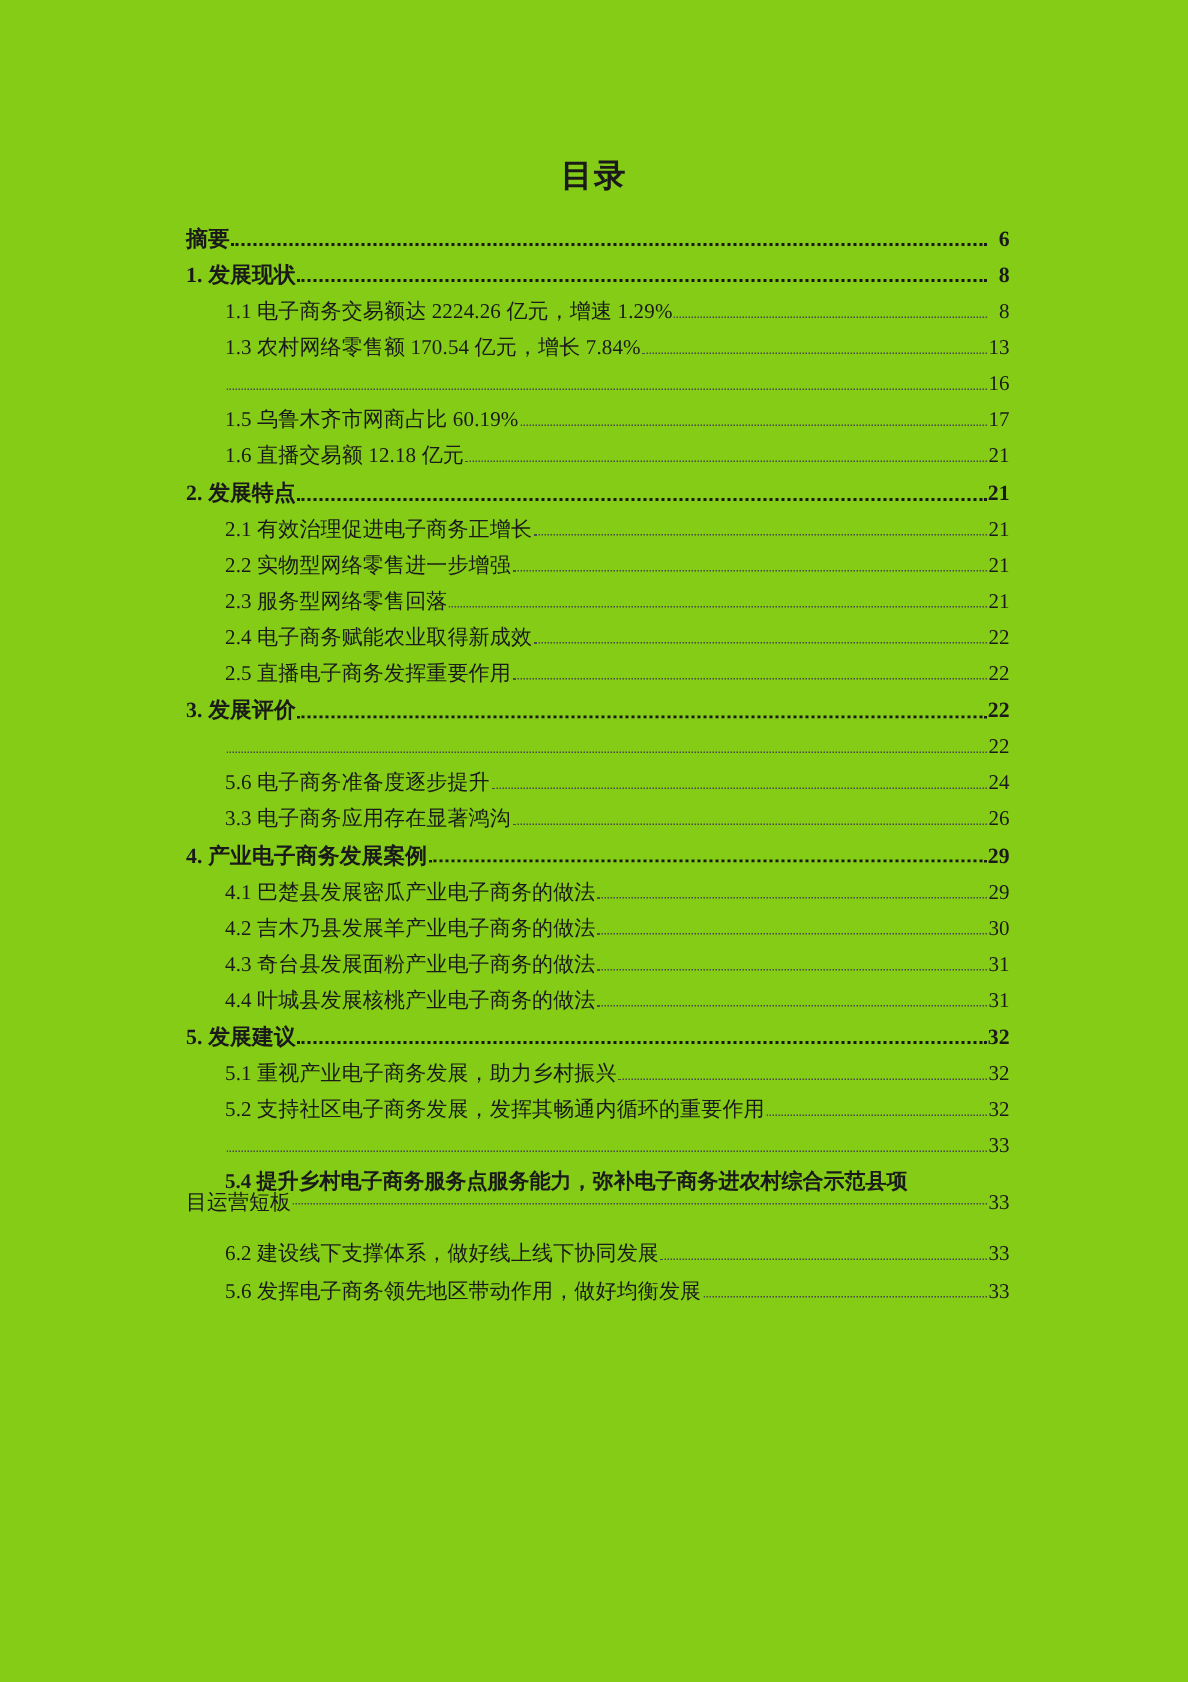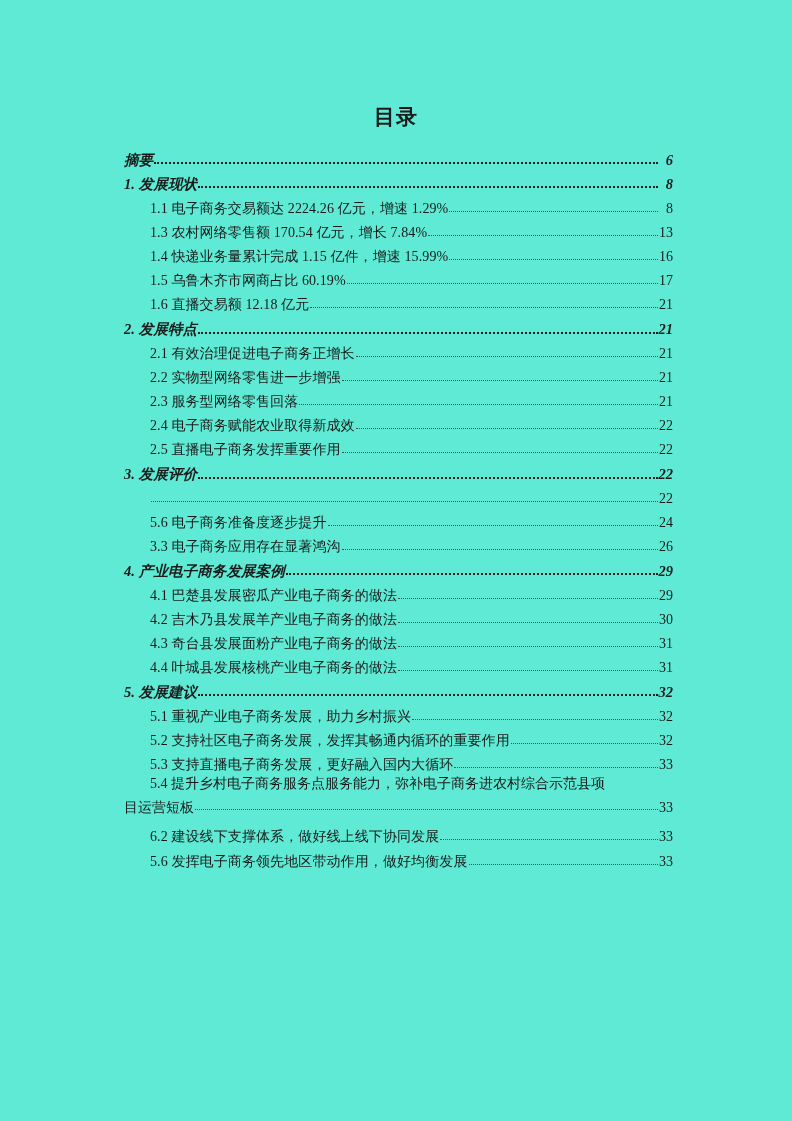--- a/index.html
+++ b/index.html
@@ -11,21 +11,21 @@
     width: 792px;
     height: 1121px;
     font-family: "Liberation Serif", "DejaVu Serif", serif;
     color: #1a1a1a;
     position: relative;
     overflow: hidden;
   }
   .page {
     position: absolute;
     inset: 0;
-    background: #5eead4;
+    background: #84cc16;
   }
   .toc-title {
     position: absolute;
     top: 103px;
     left: 0;
     width: 792px;
     text-align: center;
     font-size: 21px;
     font-weight: bold;
     letter-spacing: 1px;
@@ -69,21 +69,20 @@
     flex: 0 0 auto;
     text-align: right;
     min-width: 15px;
     font-size: 14px;
   }
 
   
   .lvl1 {
     font-weight: bold;
     padding-left: 0;
-    font-style: italic;
   }
   .lvl1 .label {
     font-size: 14.5px;
   }
   .lvl1 .leader {
     margin-bottom: 3px;
   }
   .lvl1 .leader::before {
     border-bottom: 2.3px dotted #1a1a1a;
     bottom: 0px;
@@ -101,28 +100,29 @@
   }
 
   
   .toc-entry-wrap {
     font-size: 14px;
     line-height: 1;
   }
   .toc-entry-wrap .line-first {
     height: 24.2px;
     display: flex;
-    align-items: center;
+    align-items: flex-end;
     padding-left: 26px;
     white-space: nowrap;
+    font-weight: bold;
   }
   .toc-entry-wrap .line-second {
     height: 24.2px;
     display: flex;
-    align-items: center;
+    align-items: flex-start;
     padding-left: 0;
     white-space: nowrap;
   }
   .toc-entry-wrap .line-second .label {
     flex: 0 0 auto;
   }
   .toc-entry-wrap .line-second .leader {
     flex: 1 1 auto;
     overflow: hidden;
     margin: 0 0.5px 3px 1px;
@@ -165,21 +165,20 @@
         <span class="label">1.1 电子商务交易额达 2224.26 亿元，增速 1.29%</span>
         <span class="leader"></span>
         <span class="pageno">8</span>
       </div>
       <div class="toc-entry lvl2">
         <span class="label">1.3 农村网络零售额 170.54 亿元，增长 7.84%</span>
         <span class="leader"></span>
         <span class="pageno">13</span>
       </div>
       <div class="toc-entry lvl2">
-        <span class="label">1.4 快递业务量累计完成 1.15 亿件，增速 15.99%</span>
         <span class="leader"></span>
         <span class="pageno">16</span>
       </div>
       <div class="toc-entry lvl2">
         <span class="label">1.5 乌鲁木齐市网商占比 60.19%</span>
         <span class="leader"></span>
         <span class="pageno">17</span>
       </div>
       <div class="toc-entry lvl2">
         <span class="label">1.6 直播交易额 12.18 亿元</span>
@@ -269,21 +268,20 @@
         <span class="label">5.1 重视产业电子商务发展，助力乡村振兴</span>
         <span class="leader"></span>
         <span class="pageno">32</span>
       </div>
       <div class="toc-entry lvl2">
         <span class="label">5.2 支持社区电子商务发展，发挥其畅通内循环的重要作用</span>
         <span class="leader"></span>
         <span class="pageno">32</span>
       </div>
       <div class="toc-entry lvl2">
-        <span class="label">5.3 支持直播电子商务发展，更好融入国内大循环</span>
         <span class="leader"></span>
         <span class="pageno">33</span>
       </div>
       <div class="toc-entry-wrap">
         <div class="line-first">
           <span class="label">5.4 提升乡村电子商务服务点服务能力，弥补电子商务进农村综合示范县项</span>
         </div>
         <div class="line-second">
           <span class="label">目运营短板</span>
           <span class="leader"></span>

